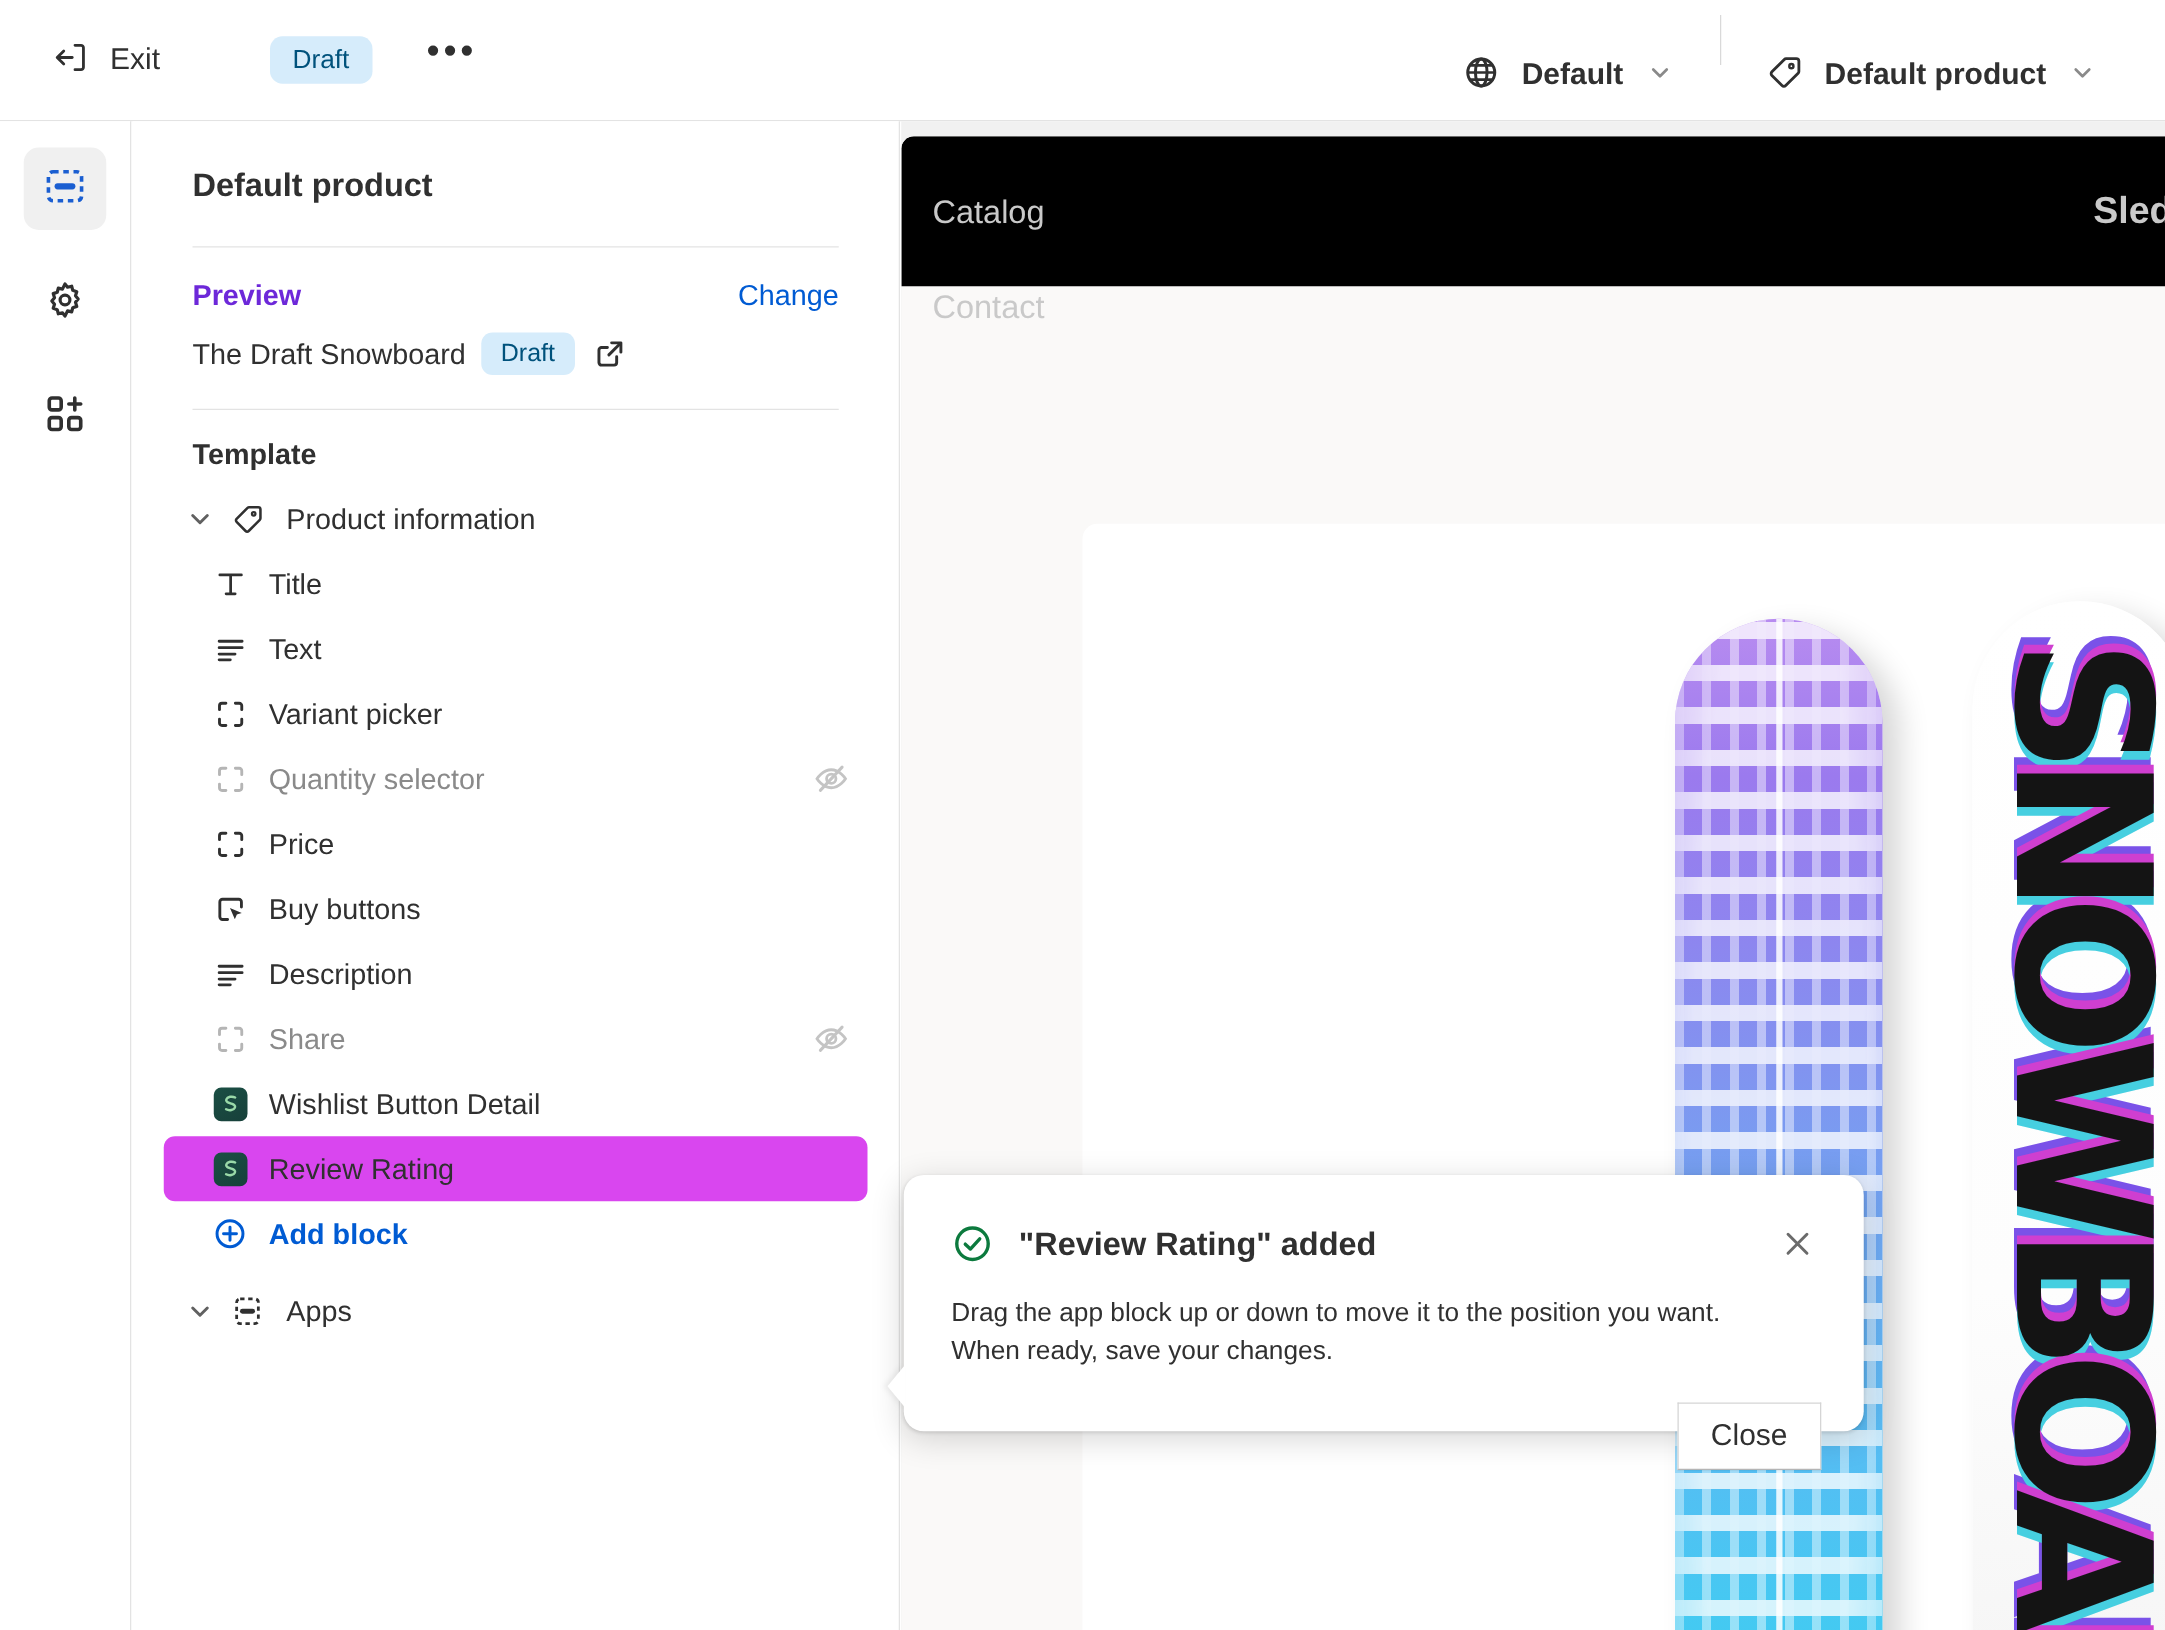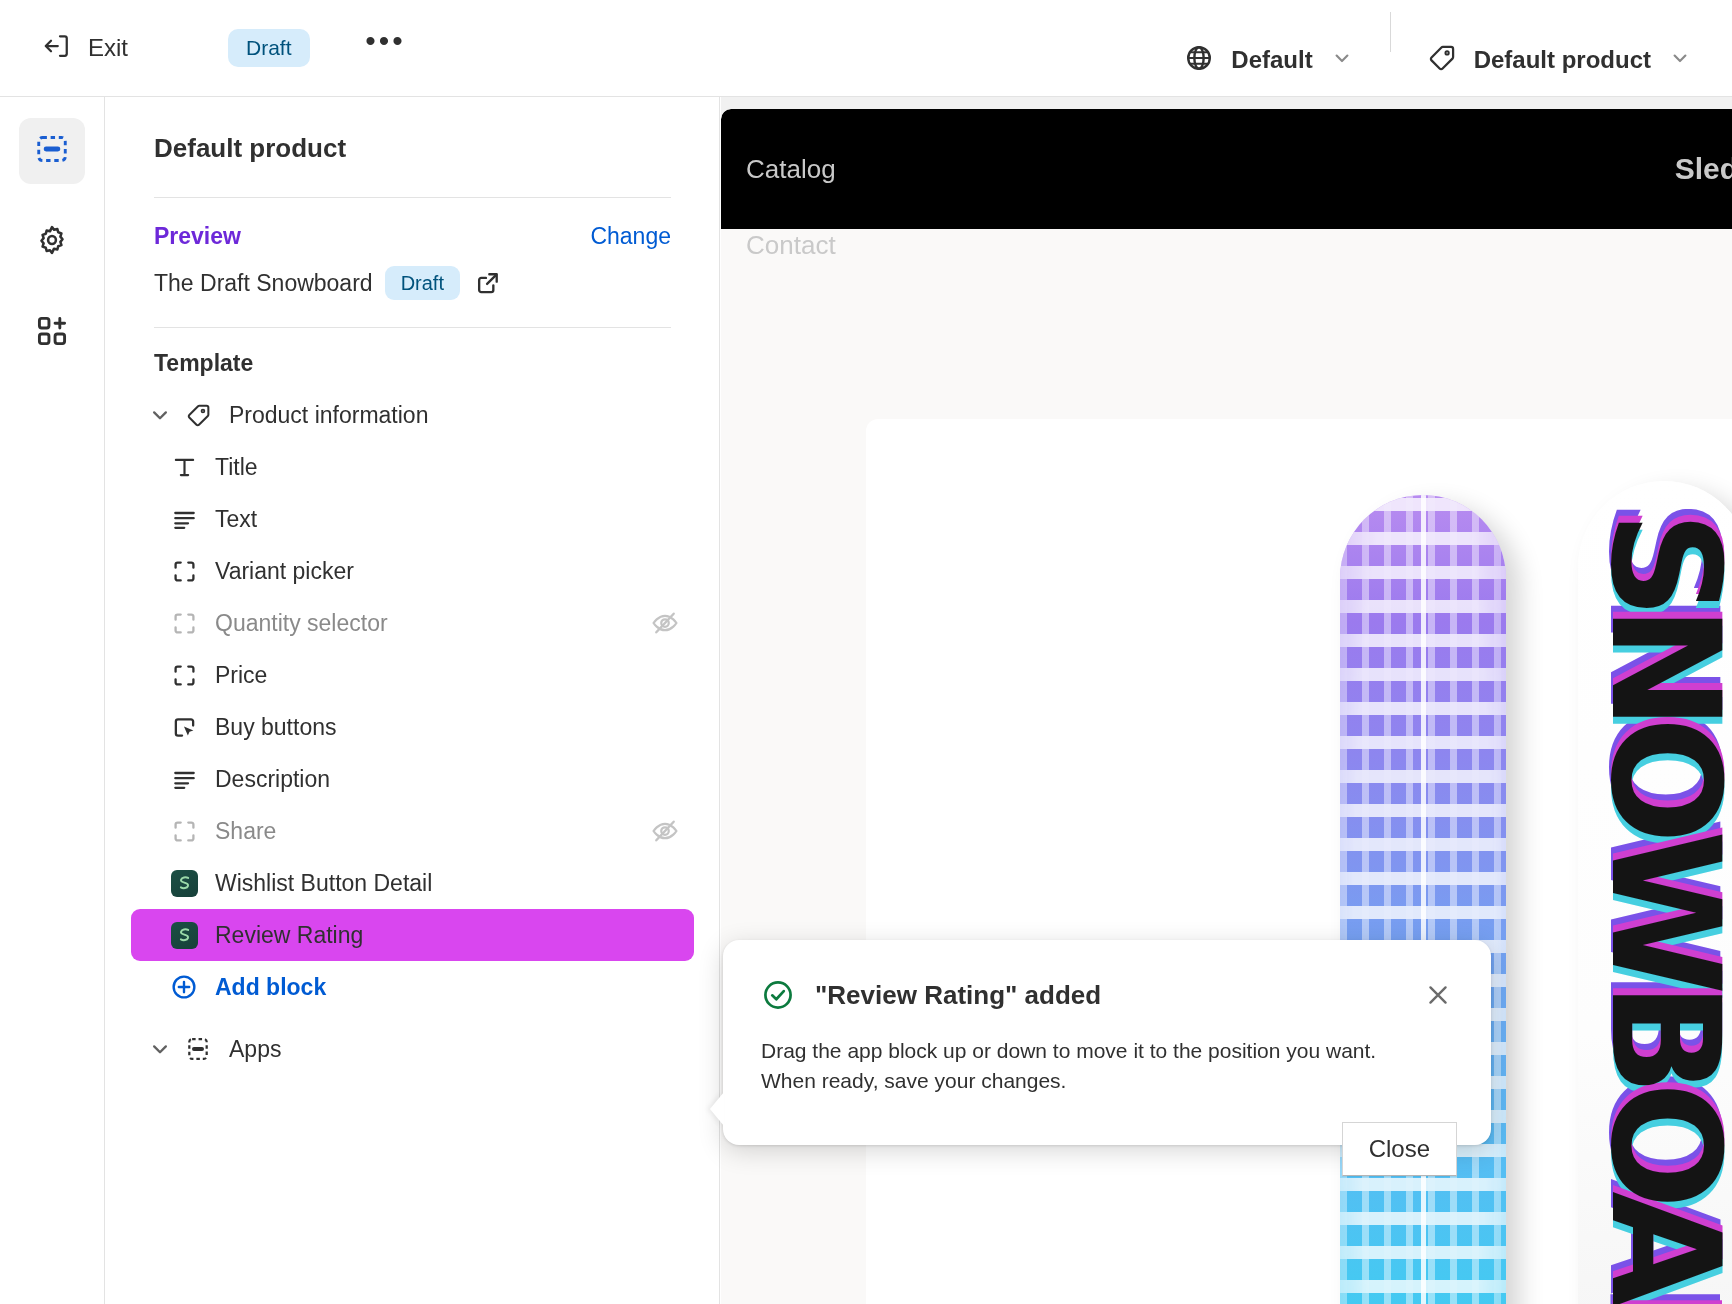--- a/index.html
+++ b/index.html
@@ -13,21 +13,21 @@
   }
 
   
   #topbar {
     position: absolute; top: 0; left: 0;
     width: 1732px; height: 97px;
     background: #ffffff;
     border-bottom: 1px solid #e3e3e3;
     display: flex; align-items: center;
   }
-  .tb-left { display: flex; align-items: center; padding-left: 30px; gap: 12px; }
+  .tb-left { display: flex; align-items: center; padding-left: 30px; gap: 0; }
   .exit-btn {
     display: flex; align-items: center; gap: 16px;
     padding: 8px 12px; border-radius: 8px; cursor: pointer;
     background: transparent; border: none;
   }
   .exit-label { font-size: 24px; color: #303030; font-weight: 400; }
   .draft-pill {
     margin-left: 76px;
     background: #d6ecfb; color: #00527c;
     font-size: 21px; font-weight: 500;
@@ -37,21 +37,21 @@
   .dots-btn {
     margin-left: 42px; width: 44px; height: 44px;
     display: flex; align-items: center; justify-content: center;
     border-radius: 8px; cursor: pointer;
     letter-spacing: 3px; font-size: 30px; color: #303030;
     padding-bottom: 14px;
   }
 
   .tb-right {
     margin-left: auto; display: flex; 
-    padding-right: 26px; height: 100%; margin-top: 24px;
+    padding-right: 40px; height: 100%; margin-top: 24px;
   }
   .tb-select {
     display: flex; align-items: center; gap: 17px;
     padding: 9px 14px; border-radius: 8px; cursor: pointer;
   }
   .tb-select-label { font-size: 24px; color: #303030; font-weight: 650; }
   .tb-divider {
     width: 1px; height: 40px; background: #d9d9d9;
     margin: 0 22px;
   }

